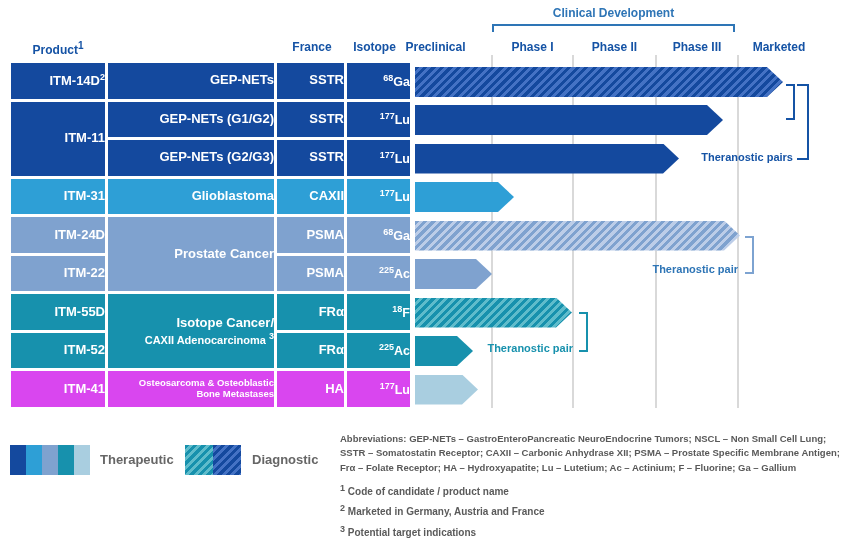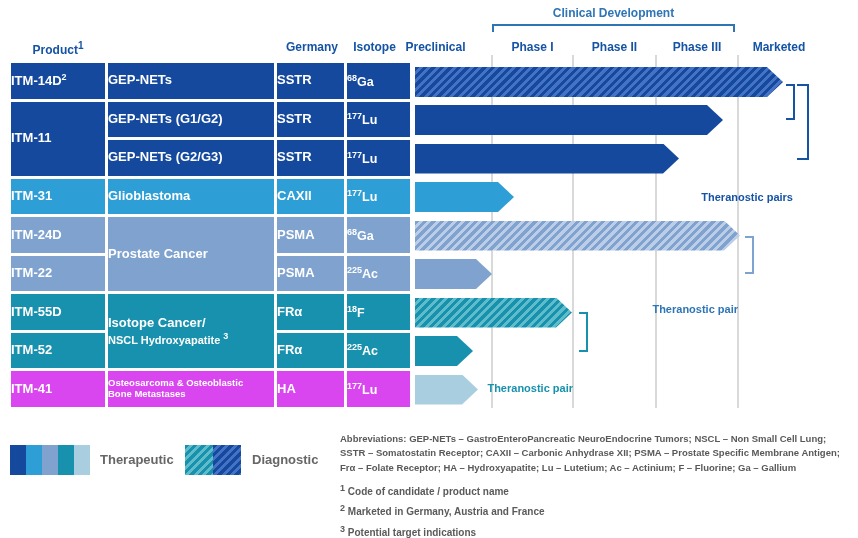--- a/index.html
+++ b/index.html
@@ -13,40 +13,40 @@
   #cd-bracket { position:absolute; top:24px; left:492px; width:243px; height:8px;
                 border-top:2px solid #2E75B6; border-left:2px solid #2E75B6; border-right:2px solid #2E75B6; }
 
   
   .gridline { position:absolute; top:55px; height:353px; width:2px; background:#D9D9D9; z-index:1; }
 
   
   #ptable { position:absolute; left:11px; top:63px; width:399px; height:344px;
             display:grid; grid-template-columns:94px 166px 67px 63px;
             grid-template-rows:repeat(9,1fr); gap:3px; z-index:2; }
-  .cell { display:flex; flex-direction:column; align-items:flex-start; justify-content:center;
+  .cell { display:flex; flex-direction:column; align-items:flex-end; justify-content:center;
           color:#fff; font-weight:bold; font-size:13px; text-align:center; line-height:1.15; }
   .cell sup { font-size:9px; vertical-align:super; }
   .c-navy { background:#14499E; }
   .c-cyan { background:#2E9FD6; }
   .c-grayblue { background:#7FA2CF; }
   .c-teal { background:#1791AD; }
   .c-lightblue { background:#d946ef; }
   .iso { font-size:12.5px; }
   .iso sup { font-size:9px; }
   .ind-sub { font-size:11px; }
   .ind-small { font-size:9.5px; }
 
   
   .arrow { position:absolute; left:415px; height:30px; z-index:3;
            clip-path:polygon(0 0, calc(100% - 16px) 0, 100% 50%, calc(100% - 16px) 100%, 0 100%); }
 
   
   .rbracket { position:absolute; border:2px solid #1553A5; border-left:none; z-index:4; background:transparent; }
-  .annot { position:absolute; font-weight:bold; font-size:11px; text-align:right; z-index:4;margin-top:40px; }
+  .annot { position:absolute; font-weight:bold; font-size:11px; text-align:right; z-index:4; }
 
   
   #legend-therapeutic { position:absolute; left:10px; top:445px; display:flex; }
   #legend-therapeutic .sq { width:16px; height:30px; }
   #legend-diagnostic { position:absolute; left:185px; top:445px; display:flex; }
   #legend-diagnostic .sq { width:28px; height:30px; }
   .legend-label { position:absolute; top:452px; font-size:13px; font-weight:bold; color:#666666; }
 
   
   #abbr { position:absolute; left:340px; top:432px; width:516px; font-size:9.5px; font-weight:bold;
@@ -57,21 +57,21 @@
 </style>
 </head>
 <body>
 
 <div id="canvas">
 
   <div id="cd-label">Clinical Development</div>
   <div id="cd-bracket"></div>
 
   <div class="colhead" style="left:11px;width:94px;"><span>Product</span><sup>1</sup></div>
-  <div class="colhead" style="left:277px;width:70px;">Germany</div>
+  <div class="colhead" style="left:277px;width:70px;">France</div>
   <div class="colhead" style="left:343px;width:63px;">Isotope</div>
   <div class="colhead" style="left:397px;width:77px;">Preclinical</div>
   <div class="colhead" style="left:492px;width:81px;">Phase I</div>
   <div class="colhead" style="left:573px;width:83px;">Phase II</div>
   <div class="colhead" style="left:656px;width:82px;">Phase III</div>
   <div class="colhead" style="left:738px;width:82px;">Marketed</div>
 
   <div class="gridline" style="left:491px;"></div>
   <div class="gridline" style="left:572px;"></div>
   <div class="gridline" style="left:655px;"></div>
@@ -115,21 +115,21 @@
       </div>
     <div class="cell c-grayblue" style="grid-column:1;grid-row:6;">ITM-22</div>
     <div class="cell c-grayblue" style="grid-column:3;grid-row:6;">PSMA</div>
     <div class="cell c-grayblue iso" style="grid-column:4;grid-row:6;">
         <span><sup>225</sup><span>Ac</span></span>
       </div>
 
     <div class="cell c-teal" style="grid-column:1;grid-row:7;">ITM-55D</div>
     <div class="cell c-teal" style="grid-column:2;grid-row:7 / span 2;">
       <span>Isotope Cancer/</span>
-      <span class="ind-sub"><span>NSCL Hydroxyapatite</span> <sup>3</sup></span>
+      <span class="ind-sub"><span>CAXII Adenocarcinoma</span> <sup>3</sup></span>
     </div>
     <div class="cell c-teal" style="grid-column:3;grid-row:7;">FRα</div>
     <div class="cell c-teal iso" style="grid-column:4;grid-row:7;">
         <span><sup>18</sup><span>F</span></span>
       </div>
     <div class="cell c-teal" style="grid-column:1;grid-row:8;">ITM-52</div>
     <div class="cell c-teal" style="grid-column:3;grid-row:8;">FRα</div>
     <div class="cell c-teal iso" style="grid-column:4;grid-row:8;">
         <span><sup>225</sup><span>Ac</span></span>
       </div>

